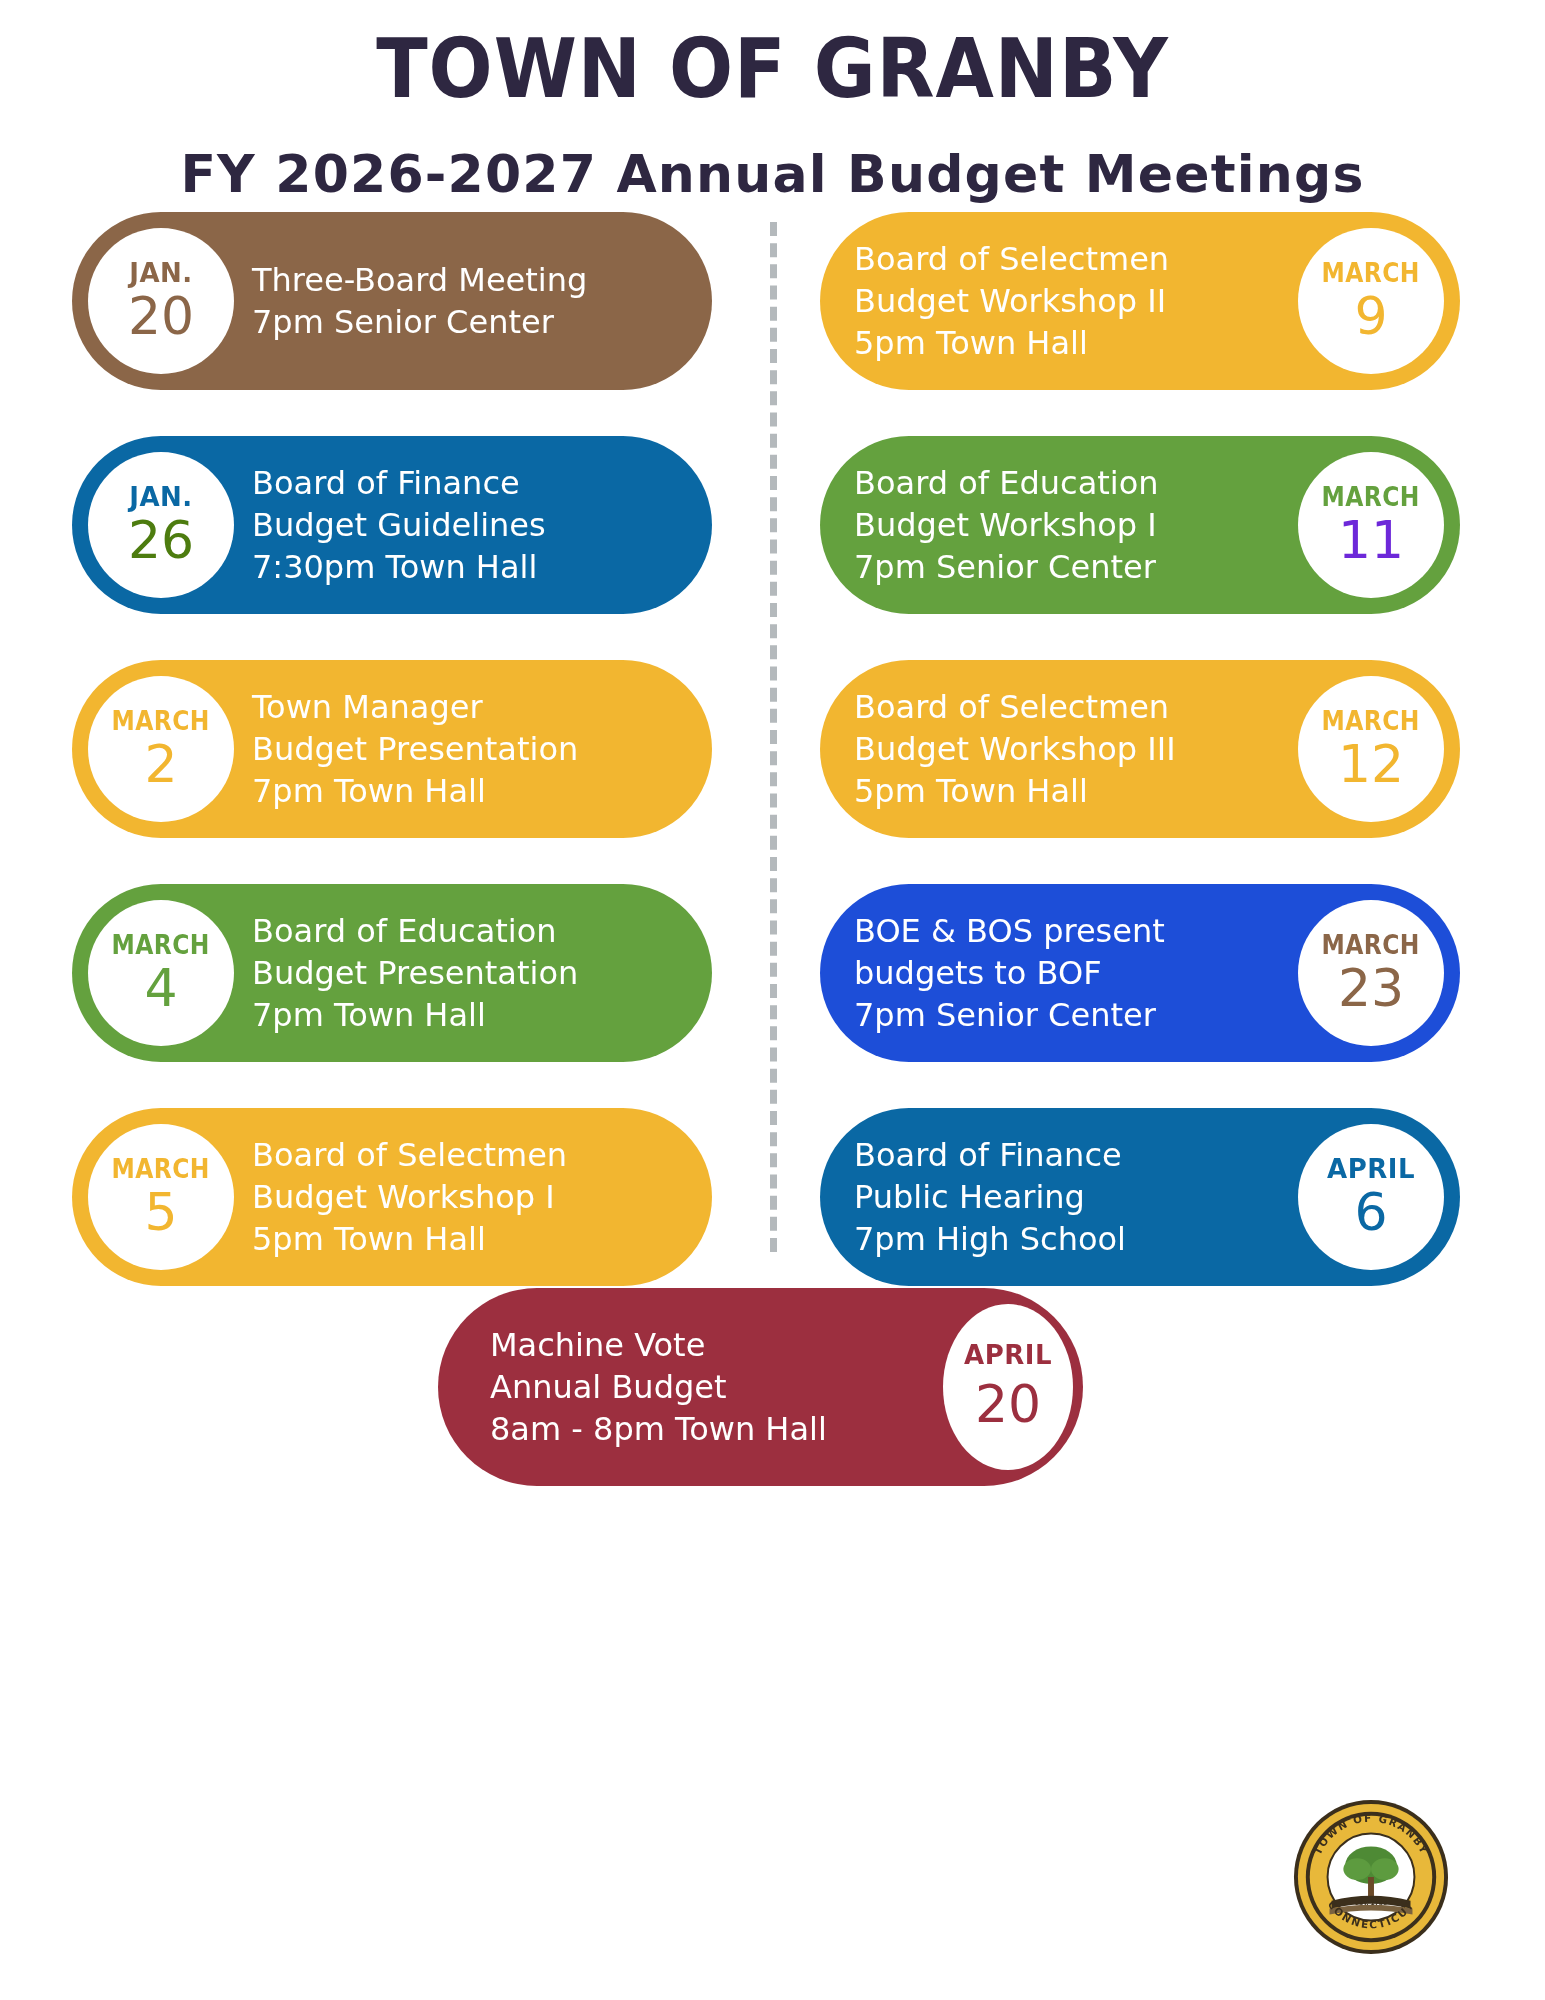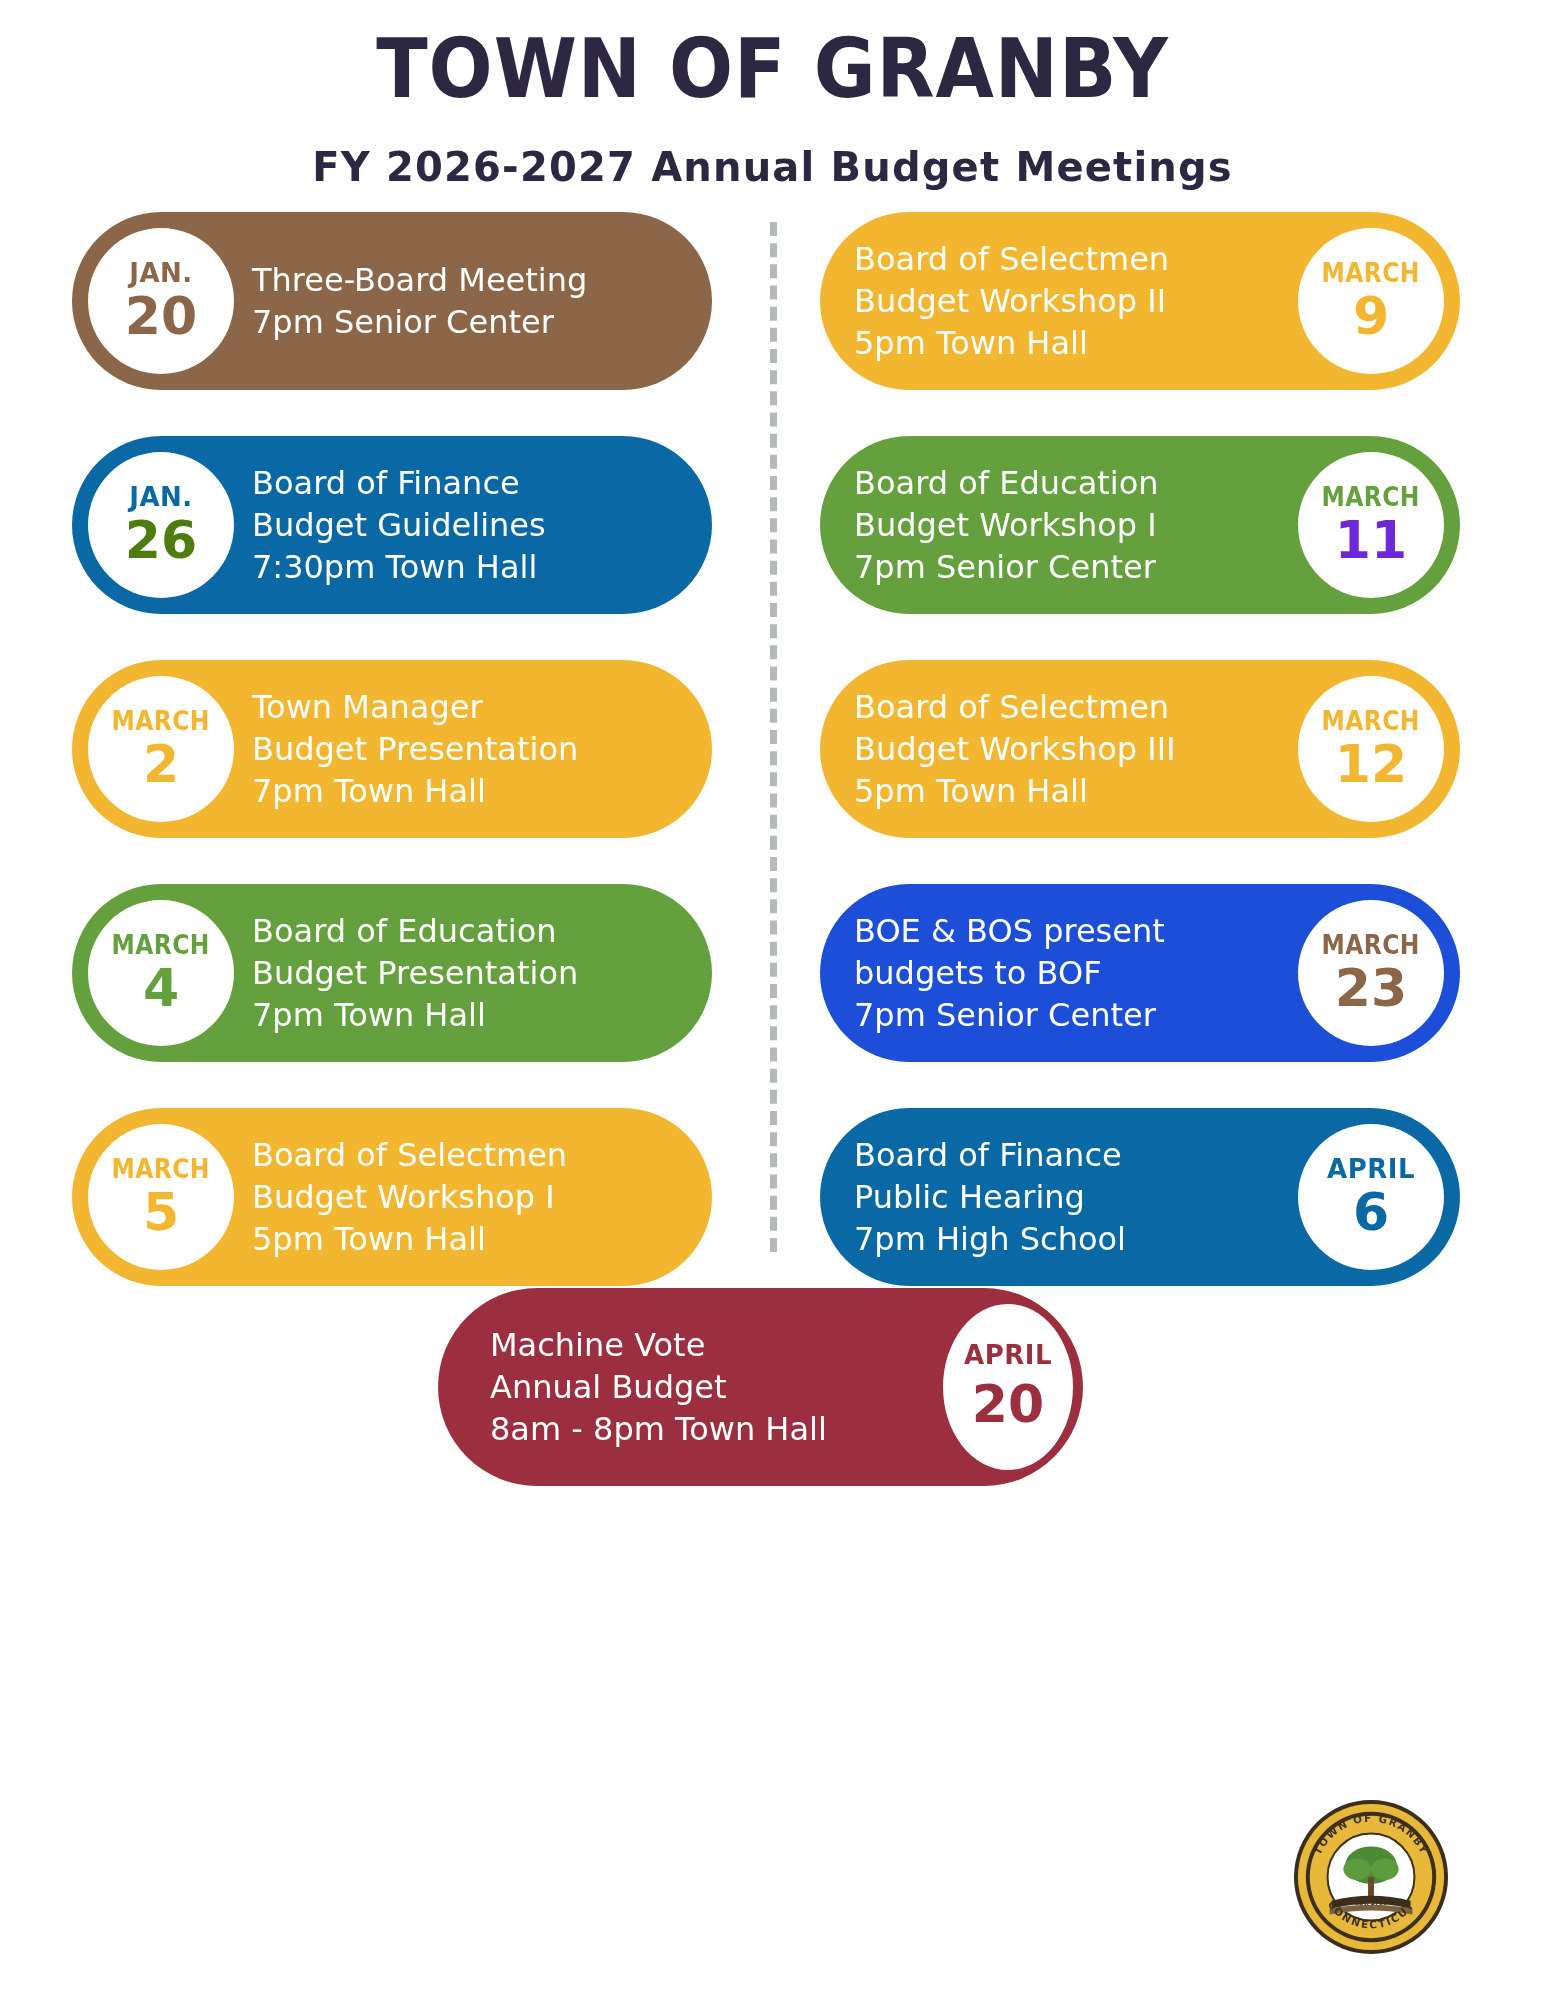--- a/index.html
+++ b/index.html
@@ -25,21 +25,21 @@
     font-size: 82px;
     font-weight: 900;
     letter-spacing: 1px;
     color: #2e2741;
     line-height: 1.0;
     transform: scaleX(0.92);
     margin: 0;
   }
   .subtitle {
     font-family: "DejaVu Sans", "Liberation Sans", sans-serif;
-    font-size: 40px;
+    font-size: 52px;
     font-weight: 700;
     letter-spacing: 1.2px;
     color: #2e2741;
     margin: 34px 0 0 0;
   }
 
   
   .columns {
     position: absolute;
     top: 212px;
@@ -105,21 +105,21 @@
 
   .badge-month {
     font-family: "DejaVu Sans", "Liberation Sans", sans-serif;
     font-size: 26px;
     font-weight: 700;
     letter-spacing: 0.5px;
   }
   .badge-day {
     font-family: "DejaVu Sans", "Liberation Sans", sans-serif;
     font-size: 52px;
-    font-weight: 700;
+    font-weight: 400;
     margin-top: 4px;
   }
   .badge-month.narrow { transform: scaleX(0.90); }
 
   
   .bottom-wrap {
     position: absolute;
     top: 1288px;
     left: 0;
     width: 1545px;

